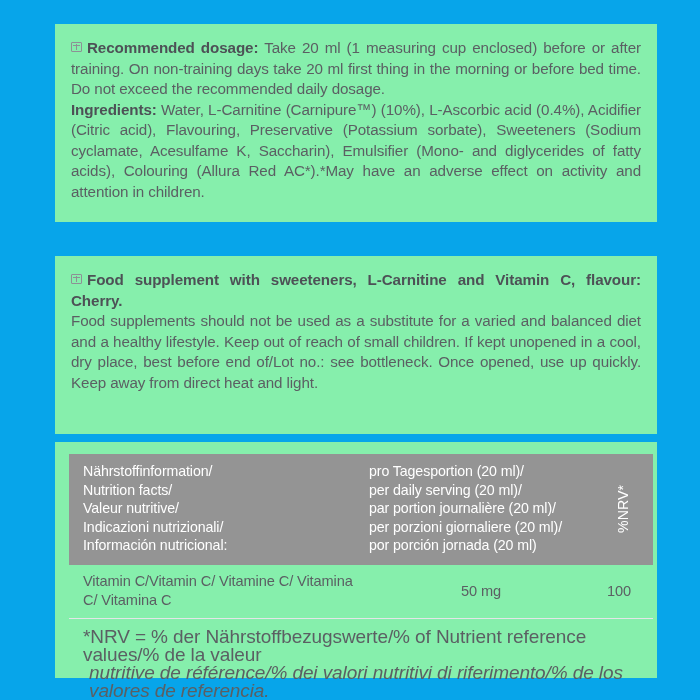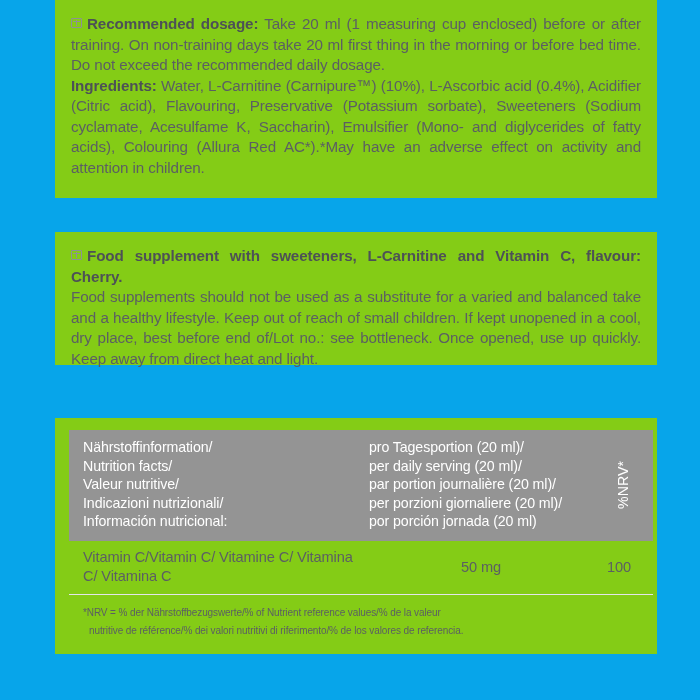--- a/index.html
+++ b/index.html
@@ -19,25 +19,26 @@
     height: 700px;
     background: #07a5ea;
     box-sizing: border-box;
   }
 
   
   .card {
     position: absolute;
     left: 55px;
     width: 602px;
-    background: #84cc16;
+    background: #86efac;
     box-sizing: border-box;
+    margin-top: 24px;
   }
   #card-dosage   { top: 0px;   height: 198px; }
-  #card-notice   { top: 232px; height: 133px; }
+  #card-notice   { top: 232px; height: 178px; }
   #card-nutrition{ top: 418px; height: 236px; }
 
   .card-inner {
     padding: 14px 16px 10px 16px;
   }
 
   
   .para {
     color: #5b5f63;
     font-size: 15.2px;
@@ -113,44 +114,44 @@
     border-bottom: 1px solid #e3e6e8;
     padding: 7px 0 7px 0;
     letter-spacing: -0.1px;
   }
   .drow td.c-name  { padding-left: 14px; vertical-align: top; }
   .drow td.c-value { text-align: center; vertical-align: middle; }
   .drow td.c-nrv   { text-align: center; padding-right: 8px; vertical-align: middle; }
 
   .footnote {
     color: #5b5f63;
-    font-size: 10px;
+    font-size: 19px;
     line-height: 18px;
     padding: 9px 10px 0 14px;
     text-indent: 0;
     letter-spacing: -0.1px;
   }
-  .footnote .fn2 { display: block; padding-left: 6px; }
+  .footnote .fn2 { display: block; padding-left: 6px; font-style: italic; }
 </style>
 </head>
 <body>
 
 <div class="page">
 
   <div class="card" id="card-dosage">
     <div class="card-inner">
       <p class="para"><span class="icon-box"></span><span class="lead">Recommended dosage:</span><span> Take 20 ml (1 measuring cup enclosed) before or after training. On non-training days take 20 ml first thing in the morning or before bed time. Do not exceed the recommended daily dosage.</span></p>
       <p class="para"><span class="lead">Ingredients:</span><span> Water, L-Carnitine (Carnipure™) (10%), L-Ascorbic acid (0.4%), Acidifier (Citric acid), Flavouring, Preservative (Potassium sorbate), Sweeteners (Sodium cyclamate, Acesulfame K, Saccharin), Emulsifier (Mono- and diglycerides of fatty acids), Colouring (Allura Red AC*).*May have an adverse effect on activity and attention in children.</span></p>
     </div>
   </div>
 
   <div class="card" id="card-notice">
     <div class="card-inner">
       <p class="para"><span class="icon-box"></span><span class="lead">Food supplement with sweeteners, L-Carnitine and Vitamin C, flavour: Cherry.</span></p>
-      <p class="para">Food supplements should not be used as a substitute for a varied and balanced take and a healthy lifestyle. Keep out of reach of small children. If kept unopened in a cool, dry place, best before end of/Lot no.: see bottleneck. Once opened, use up quickly. Keep away from direct heat and light.</p>
+      <p class="para">Food supplements should not be used as a substitute for a varied and balanced diet and a healthy lifestyle. Keep out of reach of small children. If kept unopened in a cool, dry place, best before end of/Lot no.: see bottleneck. Once opened, use up quickly. Keep away from direct heat and light.</p>
     </div>
   </div>
 
   <div class="card" id="card-nutrition">
     <div style="padding:12px 14px 0 14px;">
       <table class="ntable">
         <tbody>
           <tr class="thead-row">
             <td class="h-name"><span style="white-space:pre-line">Nährstoffinformation/
 Nutrition facts/

